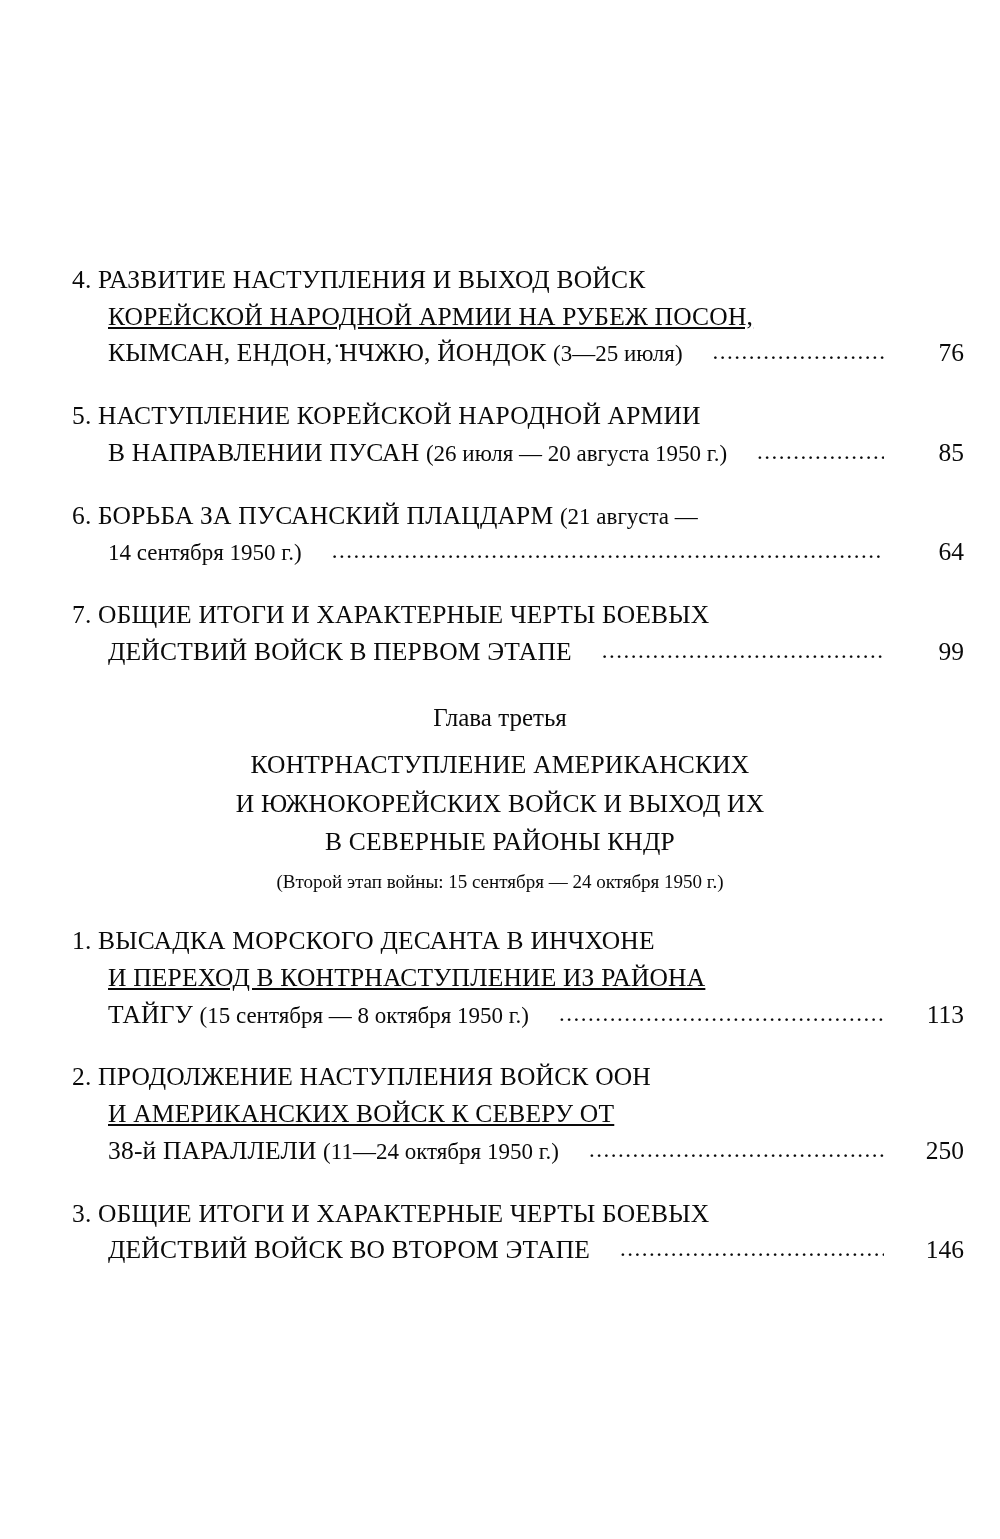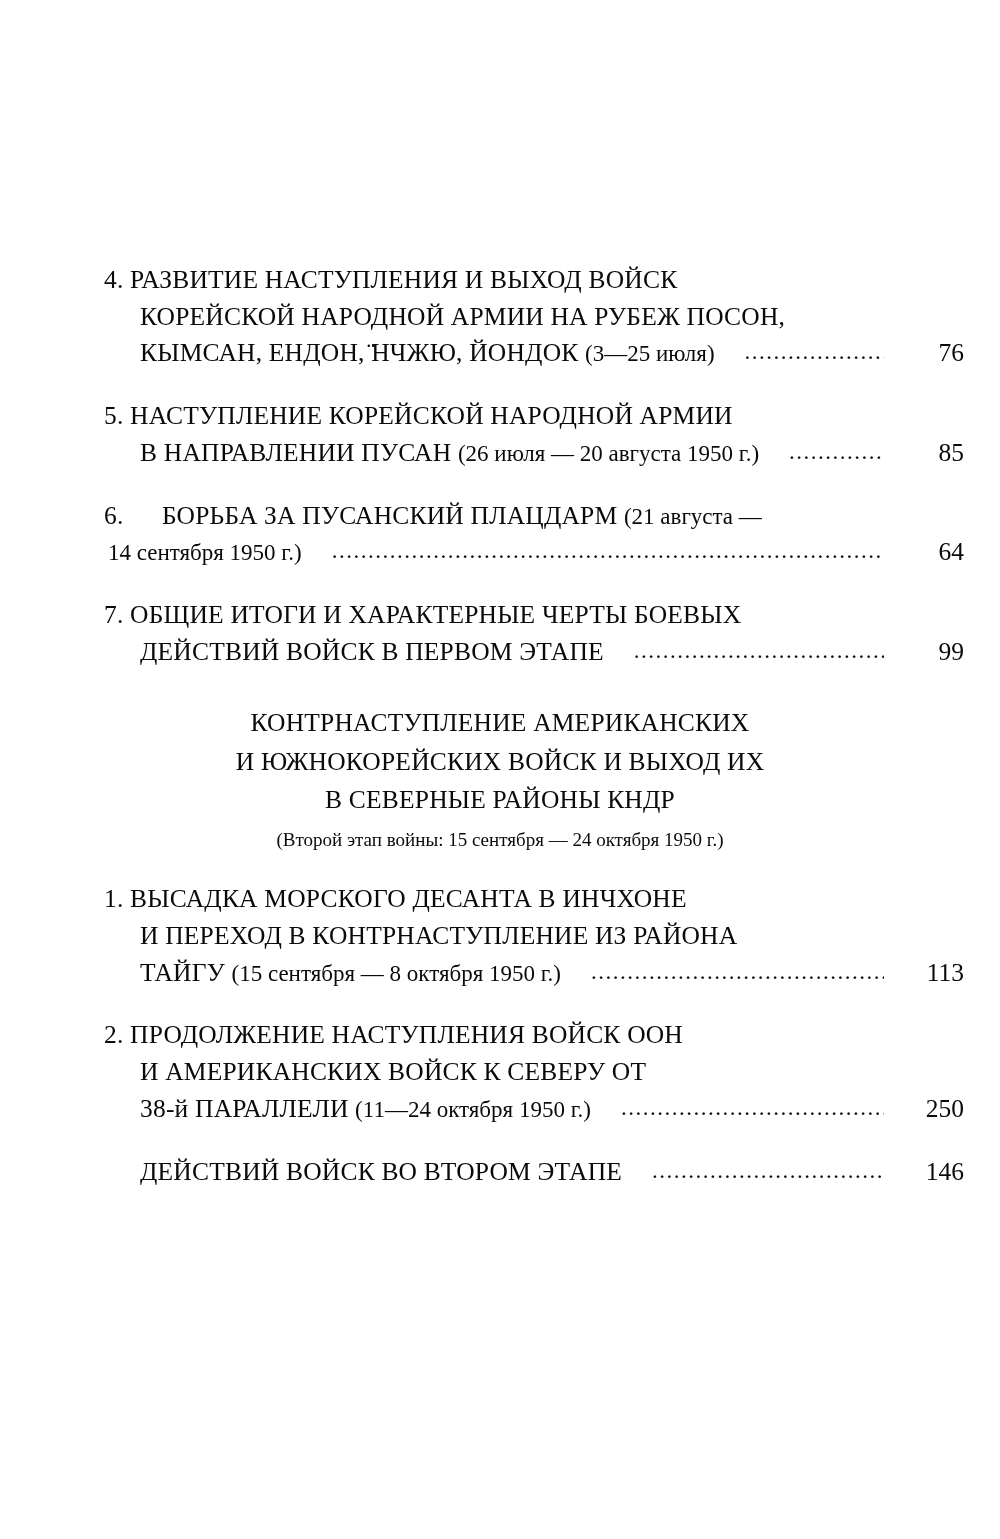--- a/index.html
+++ b/index.html
@@ -35,25 +35,25 @@
     margin-bottom: 26px;
     font-size: 25.5px;
     line-height: 1.44;
   }
   .entry .line {
     display: block;
     white-space: nowrap;
   }
   .entry .line.indent {
     padding-left: 36px;
+    text-decoration: underline;
   }
   .caps {
     font-size: 25.5px;
     letter-spacing: 0.2px;
-    margin-left: 32px;
   }
   .lower {
     font-size: 23px;
   }
   
   .leadline {
     display: flex;
     align-items: baseline;
     width: 100%;
   }
@@ -138,20 +138,21 @@
     <div class="entry">
       <span class="line caps"><span>7.</span> <span>ОБЩИЕ ИТОГИ И ХАРАКТЕРНЫЕ ЧЕРТЫ БОЕВЫХ</span></span>
       <div class="leadline indent">
         <span class="txt"><span class="caps">ДЕЙСТВИЙ ВОЙСК В ПЕРВОМ ЭТАПЕ</span></span>
         <span class="dots">............................................................................................................</span>
         <span class="pg">99</span>
       </div>
     </div>
 
     <div class="chapter">
+      <div class="ch-label">Глава третья</div>
       <div class="ch-title">
         <div>КОНТРНАСТУПЛЕНИЕ АМЕРИКАНСКИХ</div>
         <div>И ЮЖНОКОРЕЙСКИХ ВОЙСК И ВЫХОД ИХ</div>
         <div>В СЕВЕРНЫЕ РАЙОНЫ КНДР</div>
       </div>
       <div class="ch-sub">(Второй этап войны: 15 сентября — 24 октября 1950 г.)</div>
     </div>
 
     <div class="entry">
       <span class="line caps"><span>1.</span> <span>ВЫСАДКА МОРСКОГО ДЕСАНТА В ИНЧХОНЕ</span></span>
@@ -167,20 +168,21 @@
       <span class="line caps"><span>2.</span> <span>ПРОДОЛЖЕНИЕ НАСТУПЛЕНИЯ ВОЙСК ООН</span></span>
       <span class="line caps indent"><span>И АМЕРИКАНСКИХ ВОЙСК К СЕВЕРУ ОТ</span></span>
       <div class="leadline indent">
         <span class="txt"><span class="caps">38-й ПАРАЛЛЕЛИ </span><span class="lower">(11—24 октября 1950 г.)</span></span>
         <span class="dots">............................................................................................................</span>
         <span class="pg">250</span>
       </div>
     </div>
 
     <div class="entry">
+      <span class="line caps"><span>3.</span> <span>ОБЩИЕ ИТОГИ И ХАРАКТЕРНЫЕ ЧЕРТЫ БОЕВЫХ</span></span>
       <div class="leadline indent">
         <span class="txt"><span class="caps">ДЕЙСТВИЙ ВОЙСК ВО ВТОРОМ ЭТАПЕ</span></span>
         <span class="dots">............................................................................................................</span>
         <span class="pg">146</span>
       </div>
     </div>
 
   </div>
 </div>
 

